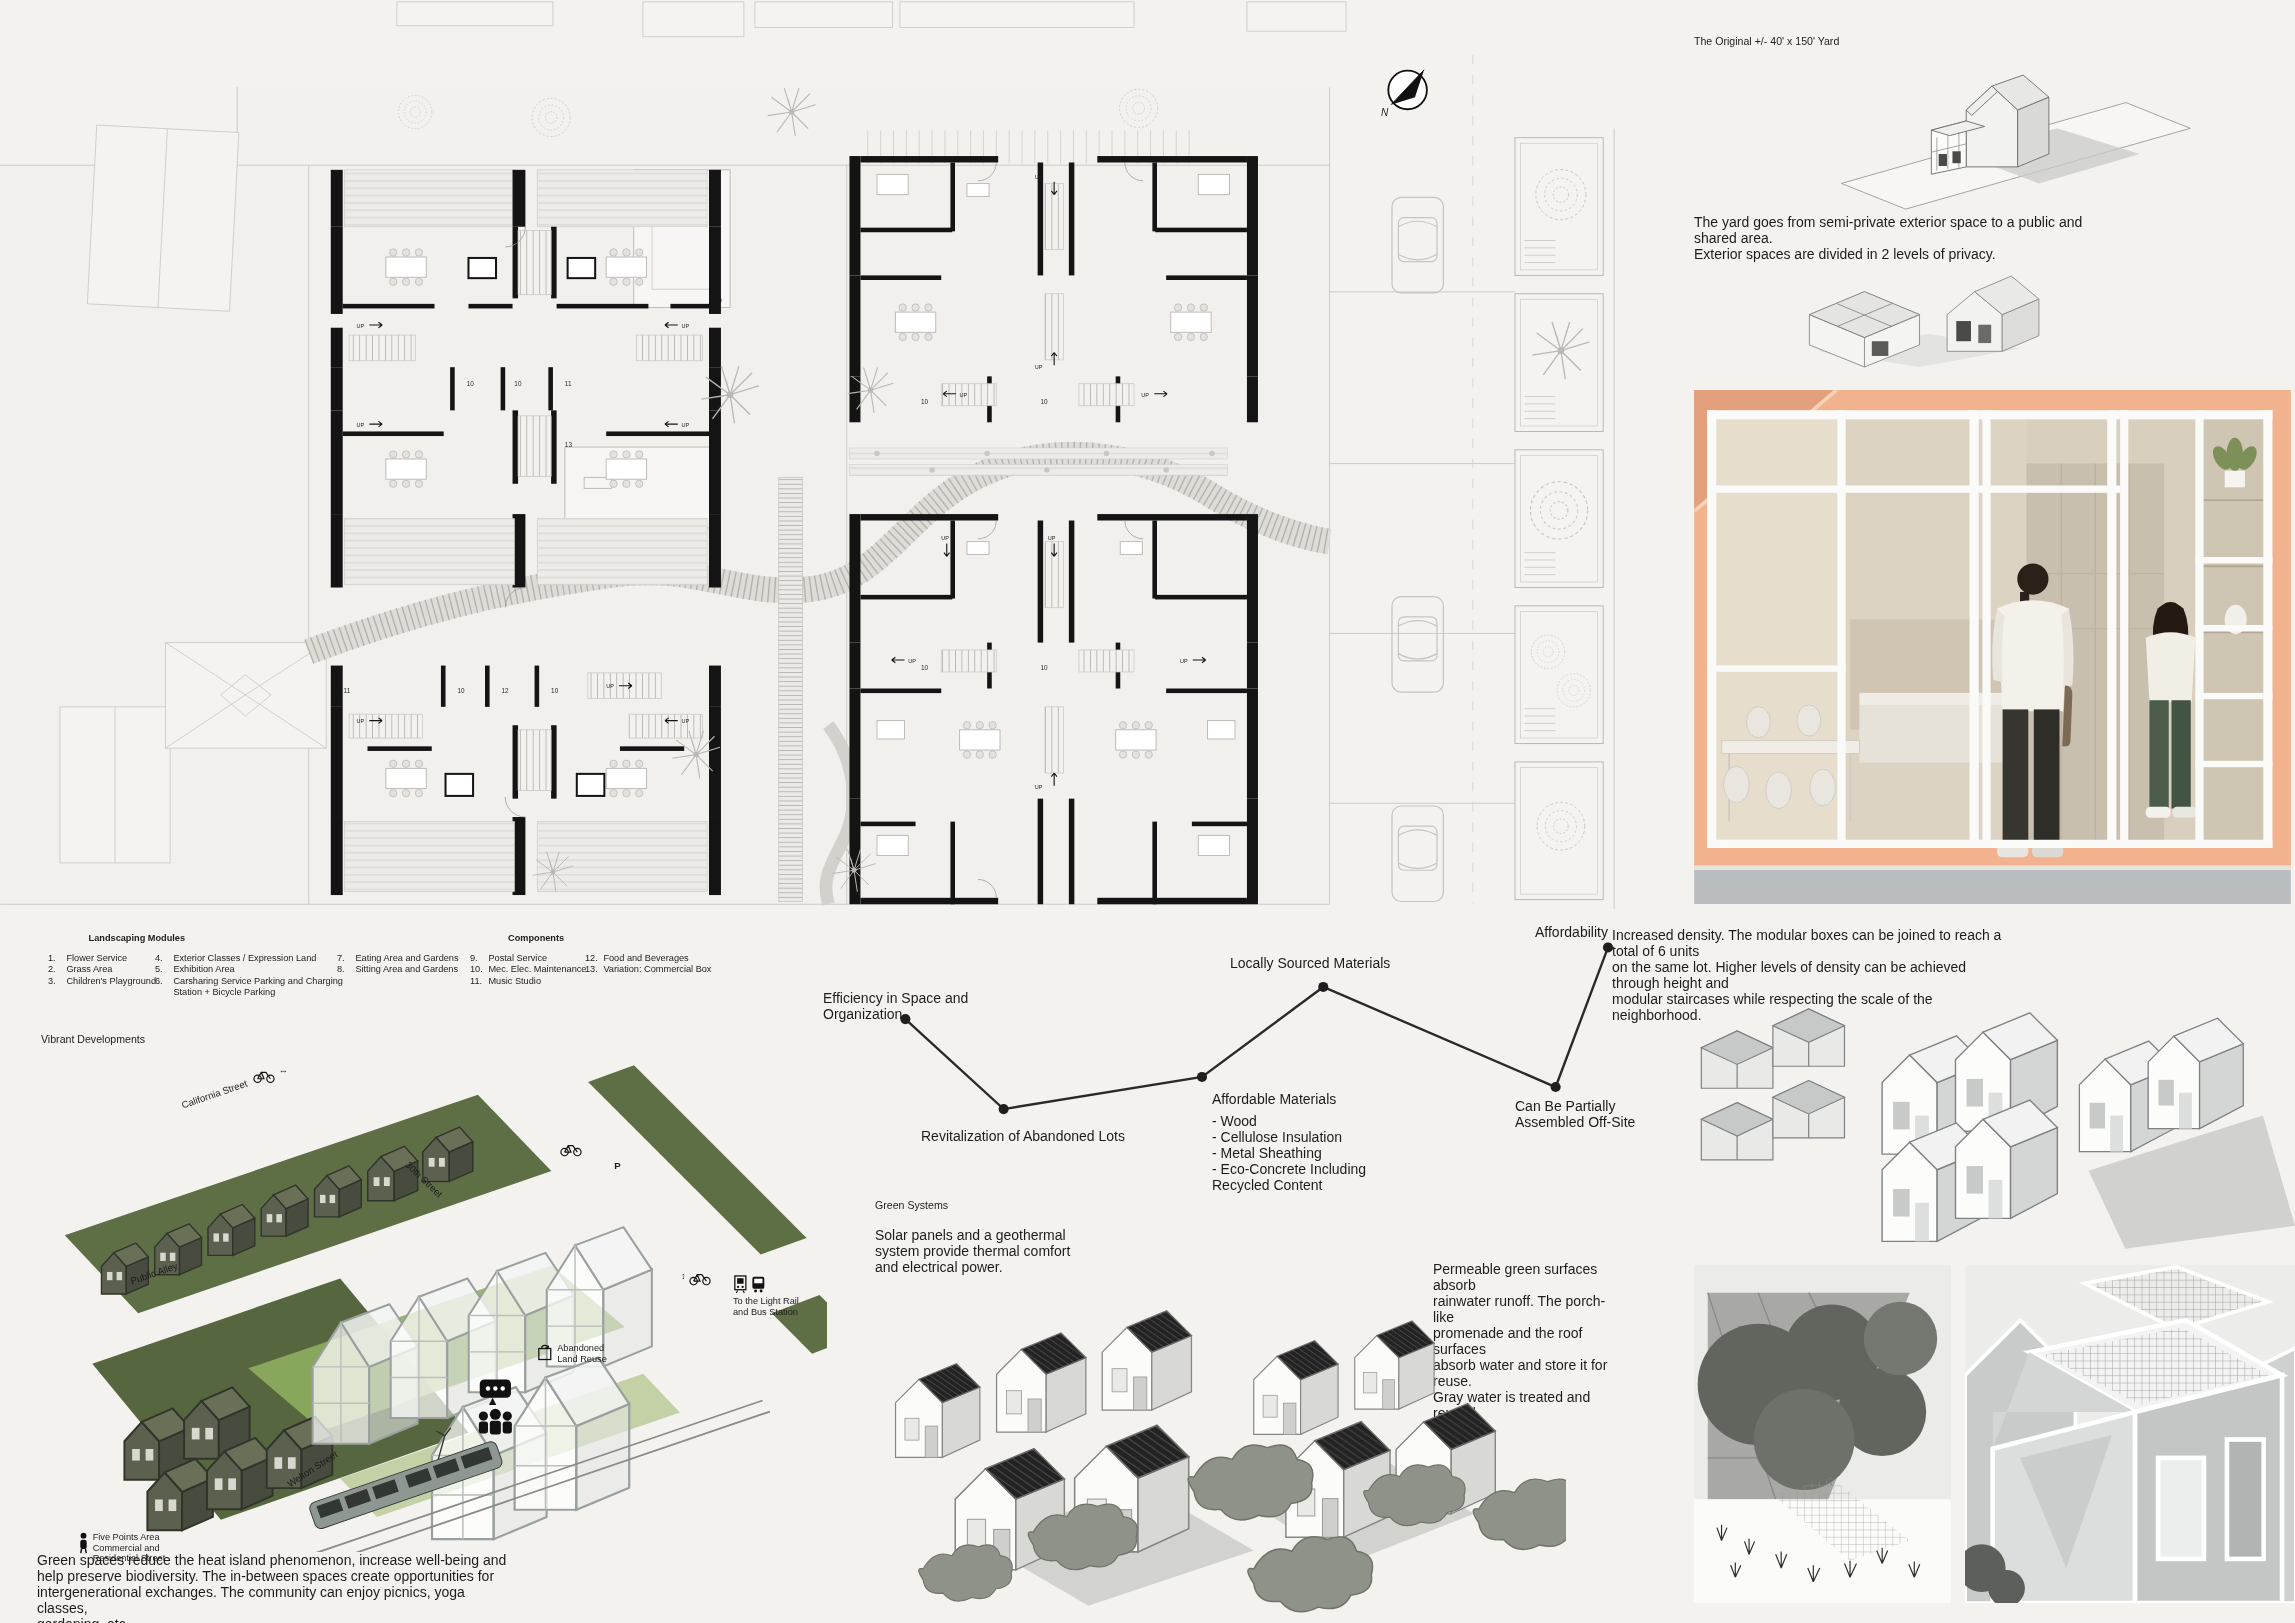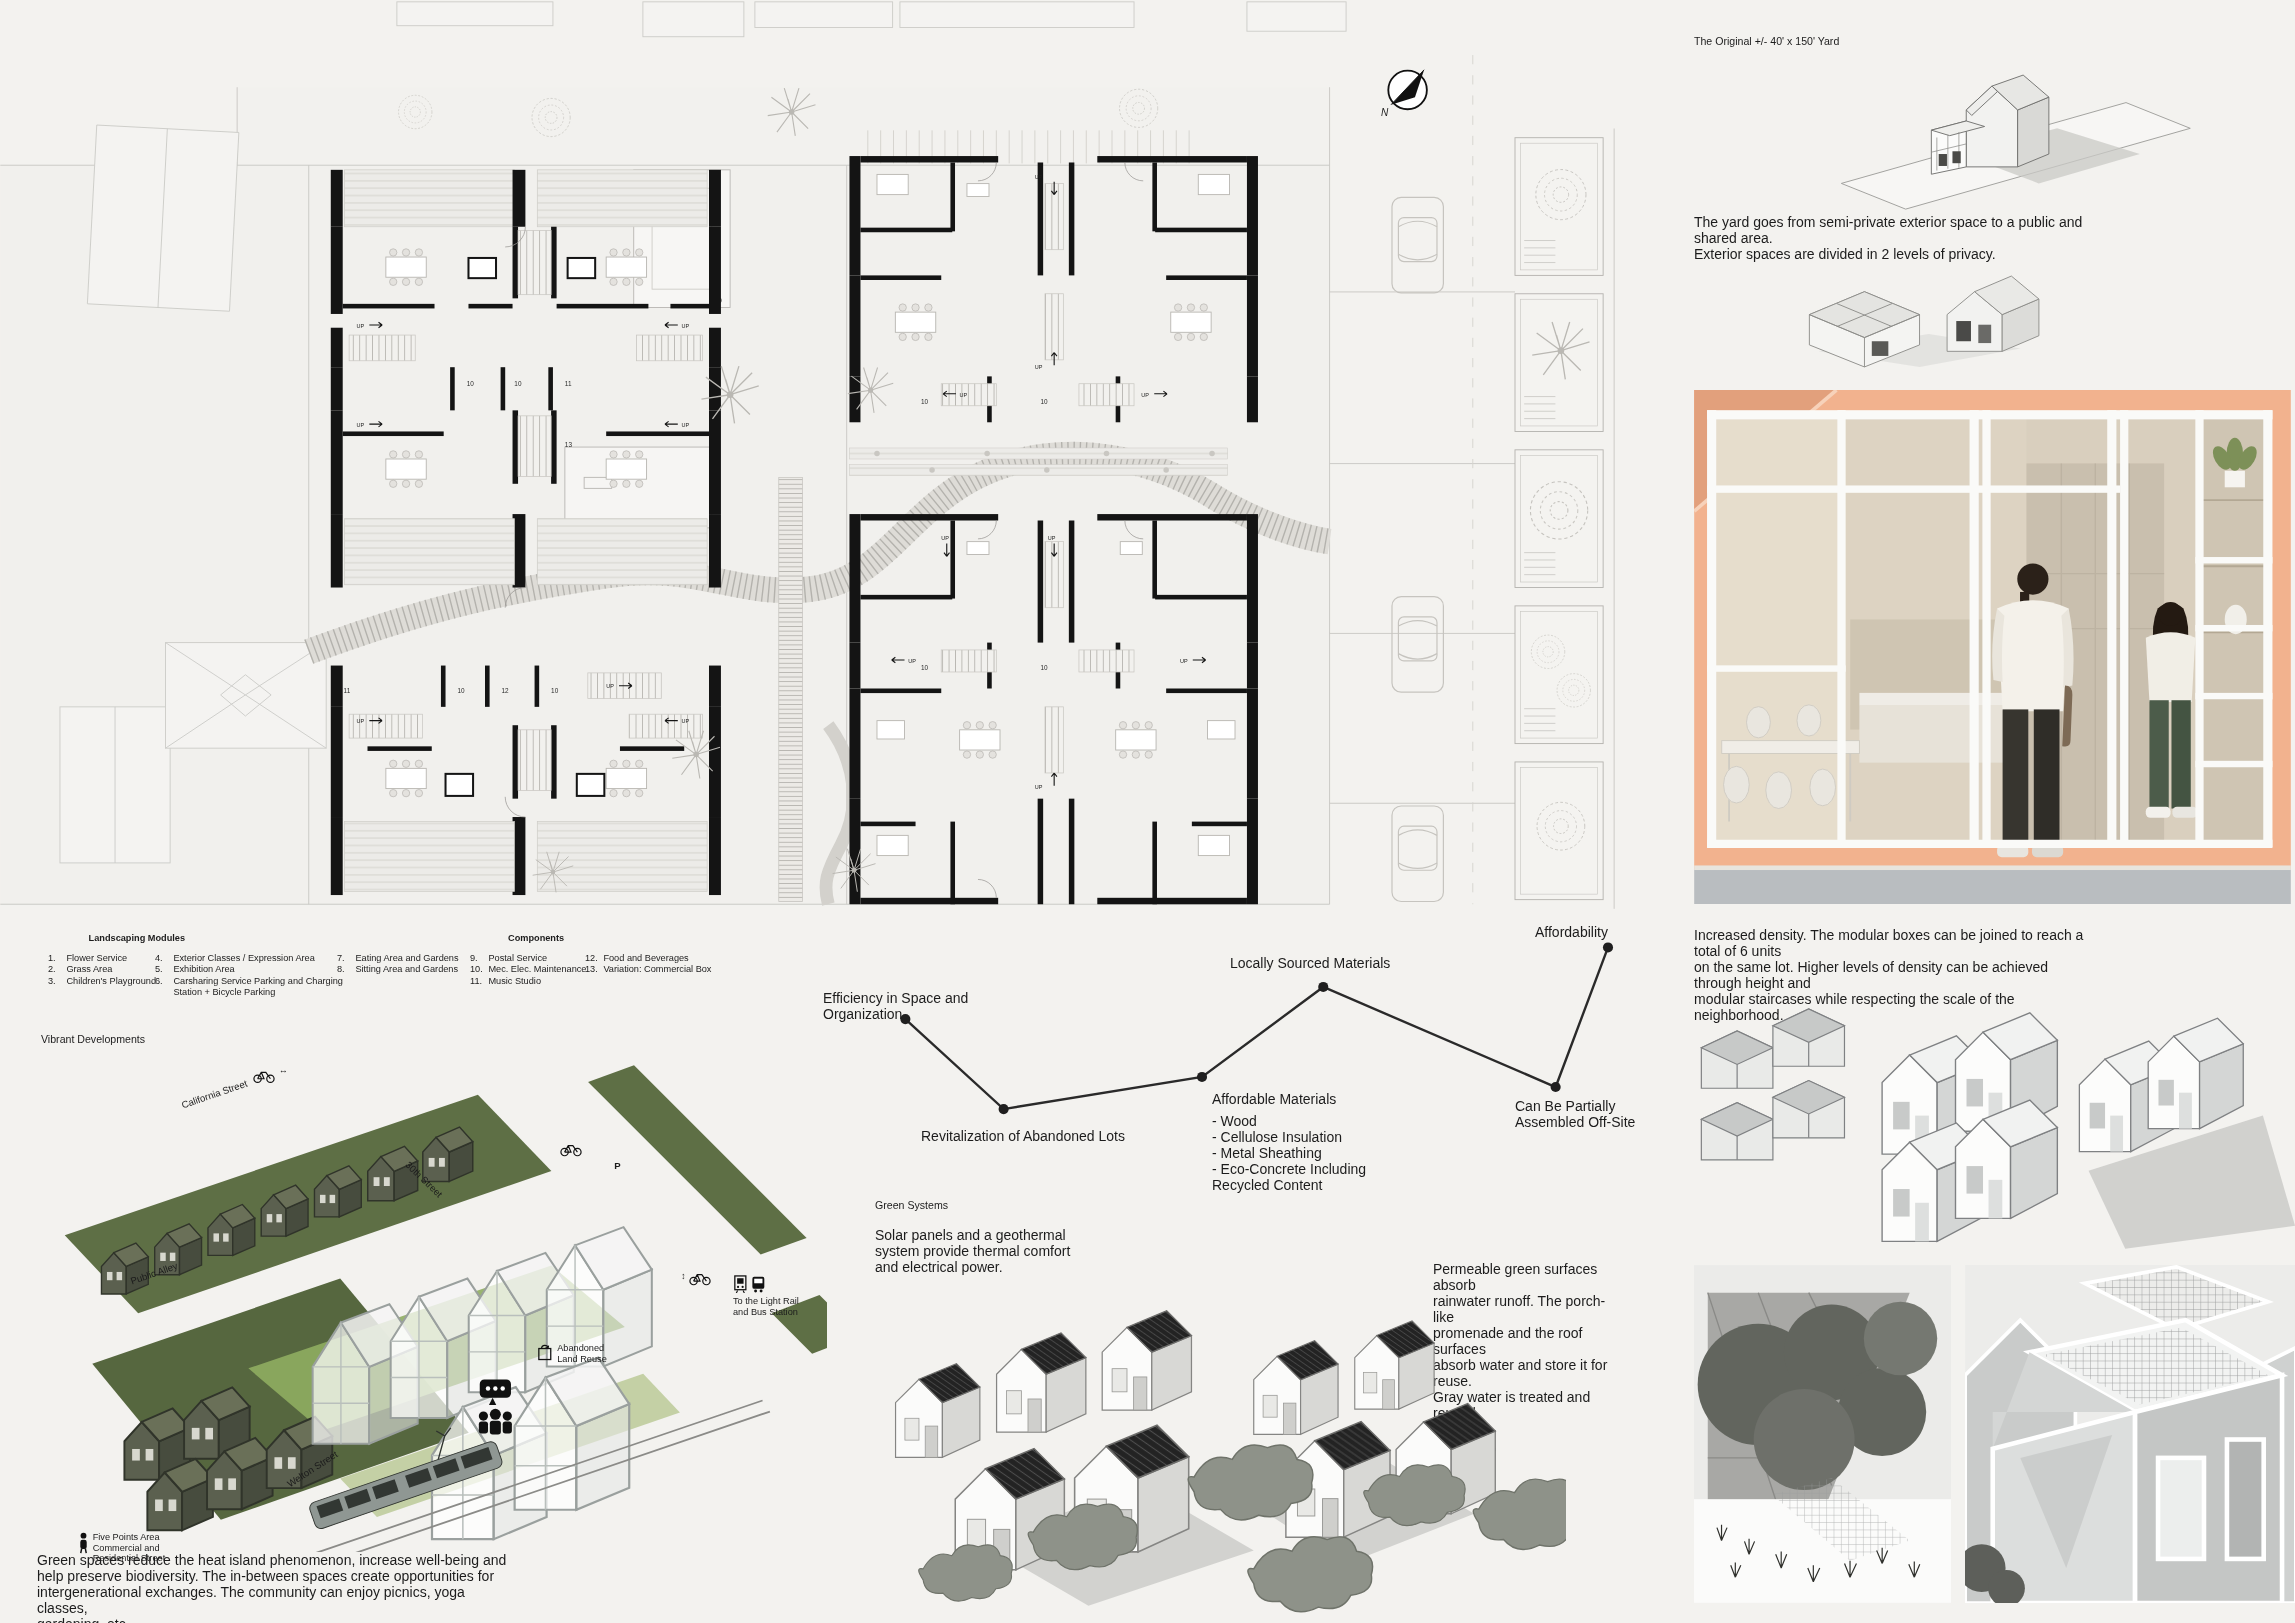--- a/index.html
+++ b/index.html
@@ -522,21 +522,21 @@
           <span class="pre">Grass Area</span>
         </div>
     <div class="row">
           <span class="num">3.</span>
           <span class="pre">Children's Playground</span>
         </div>
   </div>
   <div class="abs legend-col txt t10" style="left:118px;top:24px">
     <div class="row">
           <span class="num">4.</span>
-          <span class="pre">Exterior Classes / Expression Area</span>
+          <span class="pre">Exterior Classes / Expression Land</span>
         </div>
     <div class="row">
           <span class="num">5.</span>
           <span class="pre">Exhibition Area</span>
         </div>
     <div class="row">
           <span class="num">6.</span>
           <span class="pre">Carsharing Service Parking and Charging
 Station + Bicycle Parking</span>
         </div>
@@ -811,21 +811,21 @@
   <g>
     <use href="#bush" transform="translate(355,220) scale(1.6)"></use>
     <use href="#bush" transform="translate(180,280) scale(1.4)" fill="#6b6f64"></use>
     <use href="#bush" transform="translate(545,235) scale(1.3)"></use>
     <use href="#bush" transform="translate(665,255) scale(1.5)"></use>
     <use href="#bush" transform="translate(60,320) scale(1.2)"></use>
     <use href="#bush" transform="translate(420,320) scale(1.6)"></use>
   </g>
 </svg>
 
-<div class="abs txt t11 pre" style="left:1694px;top:927px;width:395px">Increased density. The modular boxes can be joined to reach a total of 6 units
+<div class="abs txt t11 pre" style="left:1612px;top:927px;width:395px">Increased density. The modular boxes can be joined to reach a total of 6 units
 on the same lot. Higher levels of density can be achieved through height and
 modular staircases while respecting the scale of the neighborhood.</div>
 
 <svg class="abs" style="left:1694px;top:996px" width="601" height="253" viewBox="0 0 655 275">
   <defs>
     <g id="mod">
       <polygon points="0,26 20,6 40,26 40,78 0,78" fill="#fcfcfb" stroke="#7f8183"></polygon>
       <polygon points="40,26 74,12 74,60 40,78" fill="#d4d6d5" stroke="#7f8183"></polygon>
       <polygon points="20,6 54,-8 74,12 40,26" fill="#f1f2f1" stroke="#7f8183"></polygon>
       <rect x="8" y="40" width="12" height="20" fill="#c8cac9"></rect>

